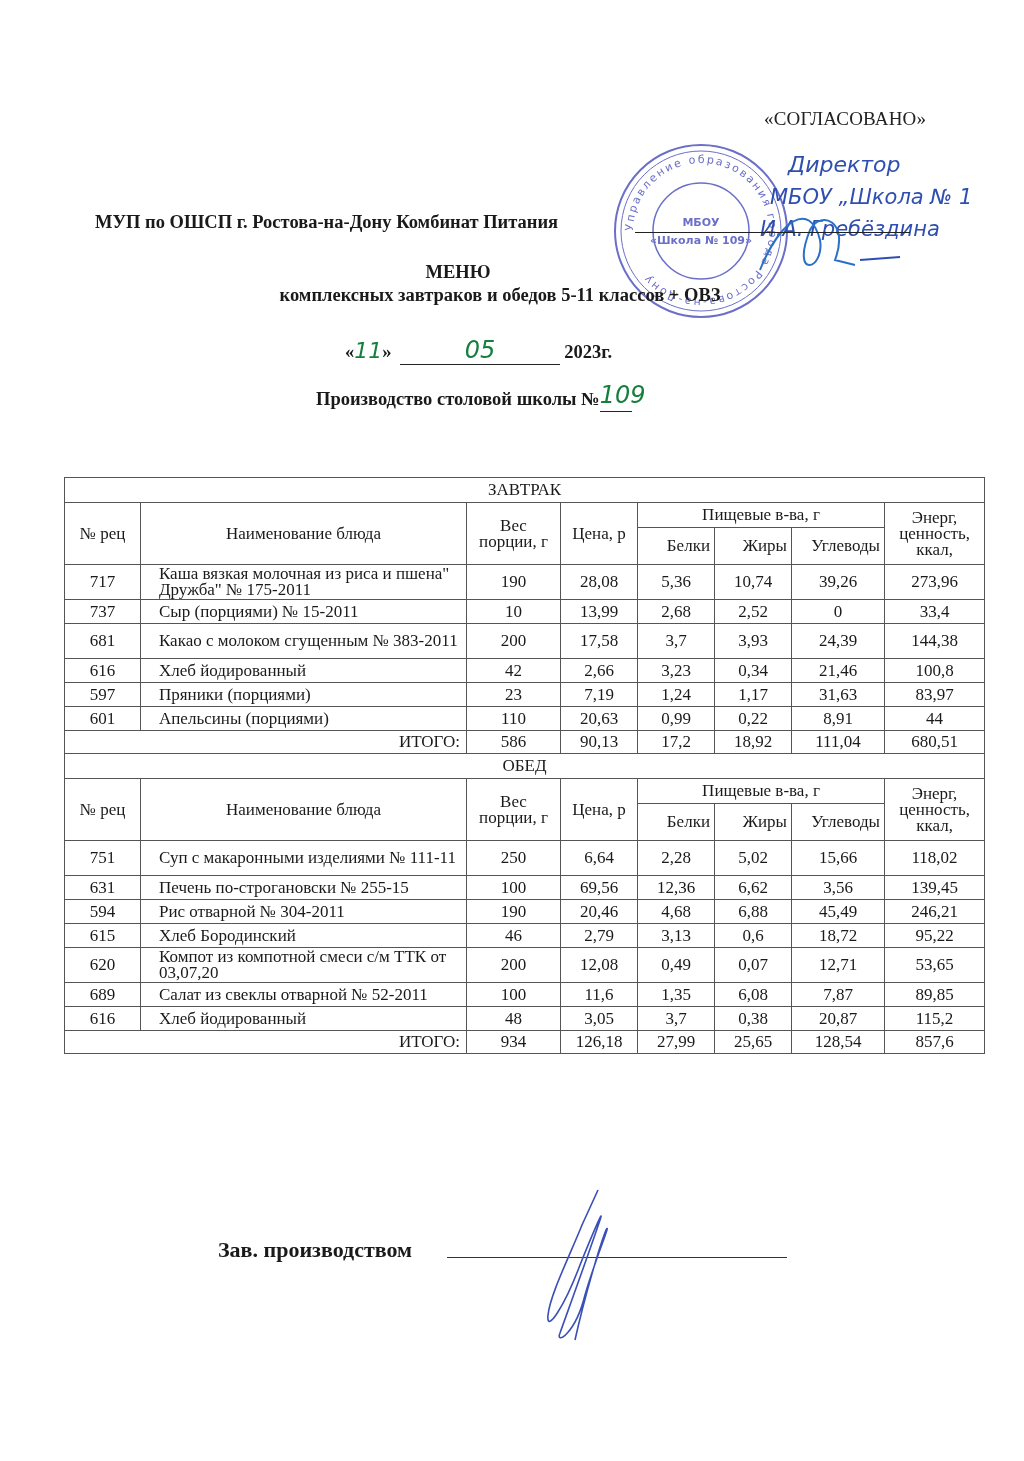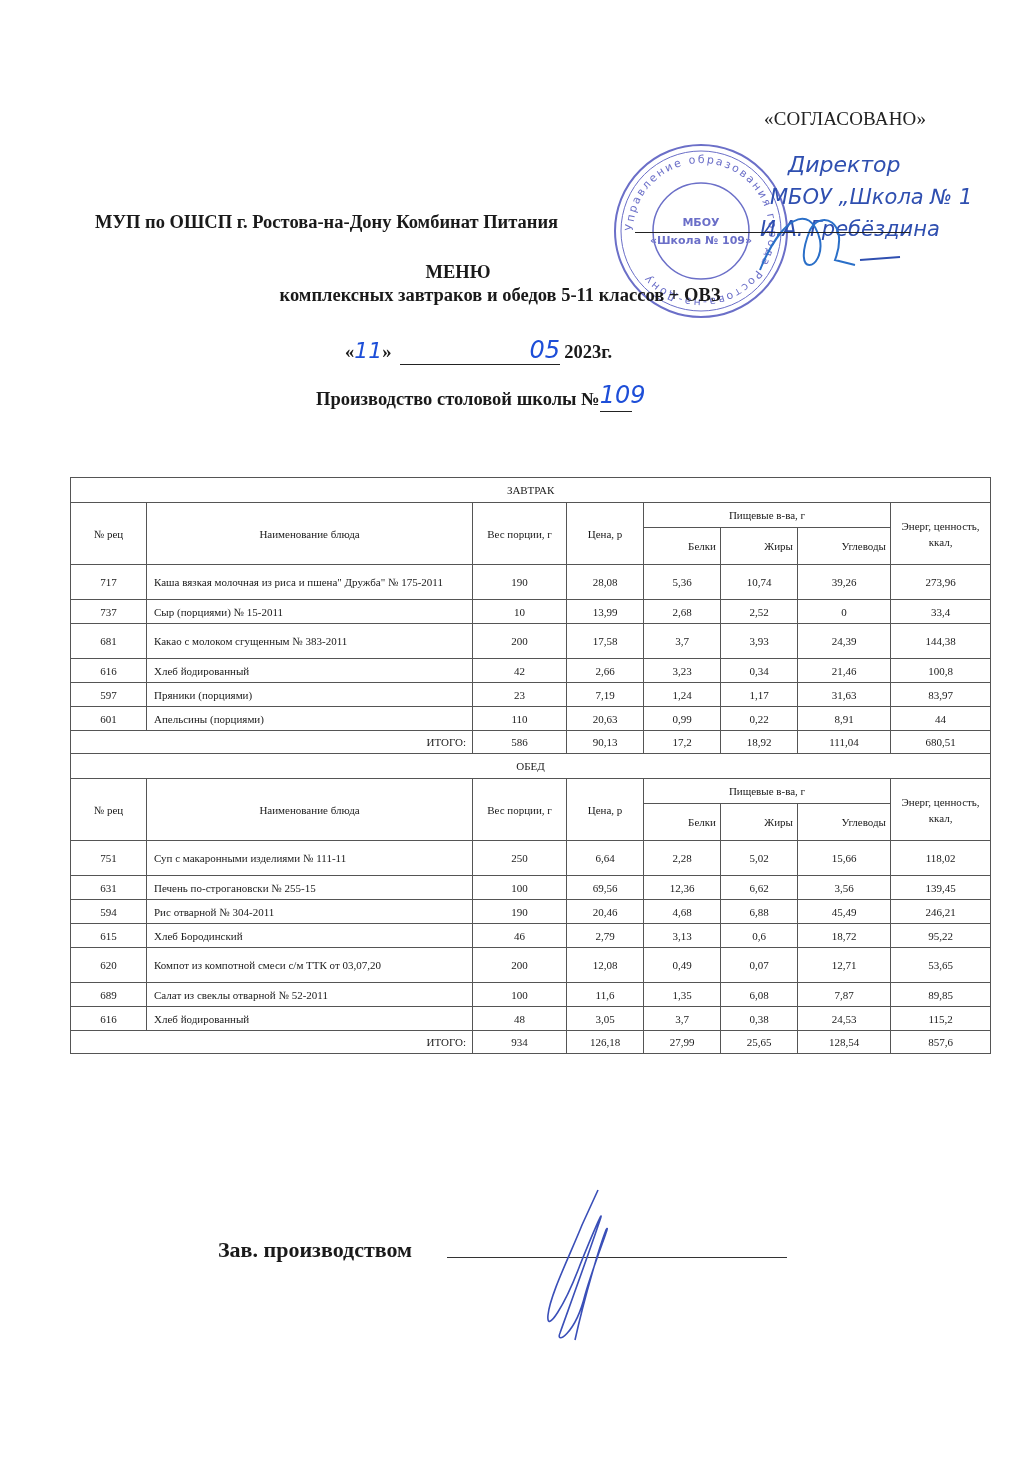--- a/index.html
+++ b/index.html
@@ -12,35 +12,35 @@
 
   
   #agreed { left:764px; top:108px; font-size:19px; color:#222; letter-spacing:0.2px; }
   #org-line { left:95px; top:212px; font-size:18.5px; font-weight:bold; white-space:nowrap; }
   #org-underline { left:635px; top:232px; width:275px; border-top:1.5px solid #222; }
   #menu-title { left:0; width:916px; top:262px; text-align:center; font-size:18.5px; font-weight:bold; }
   #menu-subtitle { left:0; width:1000px; top:285px; text-align:center; font-size:18.5px; font-weight:bold; }
   #date-line { left:345px; top:336px; font-size:18.5px; font-weight:bold; white-space:nowrap; }
   #production-line { left:316px; top:383px; font-size:18.5px; font-weight:bold; white-space:nowrap; }
 
-  .hand { font-family:"DejaVu Sans", sans-serif; font-style:italic; color:#1d4ed8; font-weight:normal; }
+  .hand { font-family:"DejaVu Sans", sans-serif; font-style:italic; color:#15803d; font-weight:normal; }
 
   
   #stamp { left:612px; top:142px; width:178px; height:178px; }
 
   
   #menu-table {
-    position:absolute; left:70px; top:477px; width:920px;
-    border-collapse:collapse; font-size:11px; table-layout:fixed;font-family:Liberation Serif, serif;
+    position:absolute; left:64px; top:477px; width:920px;
+    border-collapse:collapse; font-size:17px; table-layout:fixed;font-family:Liberation Serif, serif;
   }
   #menu-table td {
     border:1px solid #555; text-align:center; vertical-align:middle;
     padding:0 4px; line-height:16px;
   }
-  #menu-table td.name { text-align:left; padding-left:7px; }
+  #menu-table td.name { text-align:left; padding-left:18px; }
   #menu-table td.total-label { text-align:right; padding-right:6px; }
   #menu-table tr.section td { height:24px; }
   #menu-table tr.hdr1 td { height:24px; }
   #menu-table tr.hdr2 td { height:36px;text-align:right; }
   #menu-table tr.r1 td { height:23px; }
   #menu-table tr.r2 td { height:34px;margin-top:40px; }
   #menu-table tr.tot td { height:22px; }
 
   
   #sig-label { left:218px; top:1237px; font-size:22px; font-weight:bold; white-space:nowrap; }
@@ -76,21 +76,21 @@
 </svg>
 
 <div id="org-line" class="abs">МУП по ОШСП г. Ростова-на-Дону Комбинат Питания</div>
 <div id="org-underline" class="abs"></div>
 
 <div id="menu-title" class="abs">МЕНЮ</div>
 <div id="menu-subtitle" class="abs">комплексных завтраков и обедов 5-11 классов + ОВЗ</div>
 
 <div id="date-line" class="abs">
   <span>«</span><span class="hand" style="font-size:22px;">11</span><span>»</span>
-  <span style="display:inline-block; width:160px; border-bottom:1.5px solid #222; text-align:right; margin:0 4px;"><span class="hand" style="font-size:24px;">05</span></span><span>2023г.</span>
+  <span style="display:inline-block; width:160px; border-bottom:1.5px solid #222; text-align:center; margin:0 4px;"><span class="hand" style="font-size:24px;">05</span></span><span>2023г.</span>
 </div>
 
 <div id="production-line" class="abs">
   <span>Производство столовой школы №</span><span style="display:inline-block; width:32px; border-bottom:1.5px solid #222; text-align:right; position:relative;"><span class="hand" style="font-size:24px; position:relative; top:-2px;">109</span></span>
 </div>
 
 <table id="menu-table">
   <colgroup>
     <col style="width:76px">
       <col style="width:326px">
@@ -263,21 +263,21 @@
         <td>7,87</td>
         <td>89,85</td>
       </tr>
       <tr class="r1">
         <td>616</td>
         <td class="name">Хлеб йодированный</td>
         <td>48</td>
         <td>3,05</td>
         <td>3,7</td>
         <td>0,38</td>
-        <td>24,53</td>
+        <td>20,87</td>
         <td>115,2</td>
       </tr>
       <tr class="tot">
         <td colspan="2" class="total-label">ИТОГО:</td>
         <td>934</td>
         <td>126,18</td>
         <td>27,99</td>
         <td>25,65</td>
         <td>128,54</td>
         <td>857,6</td>

